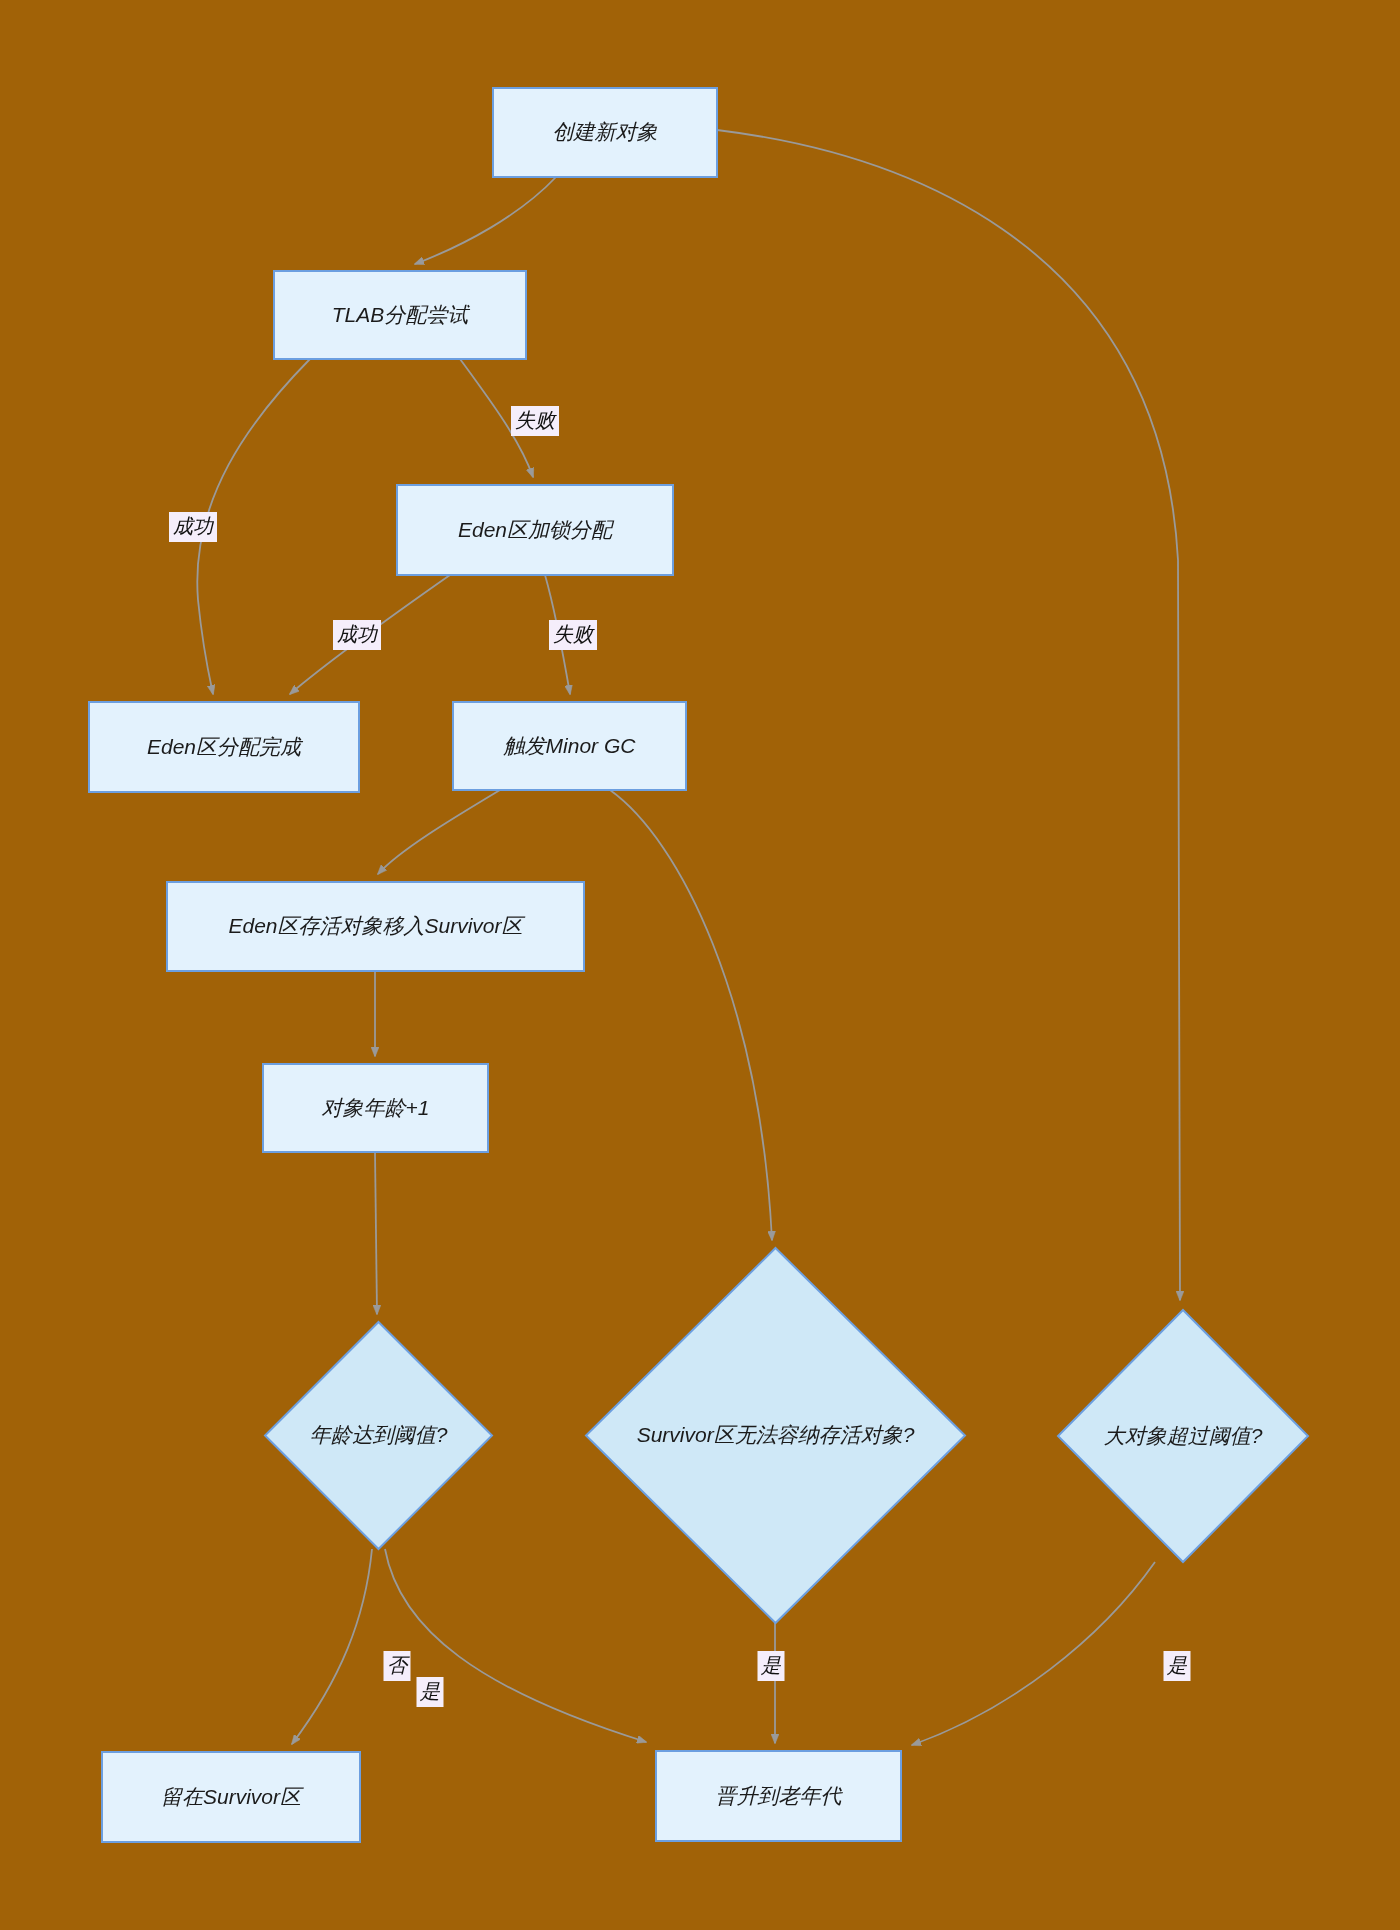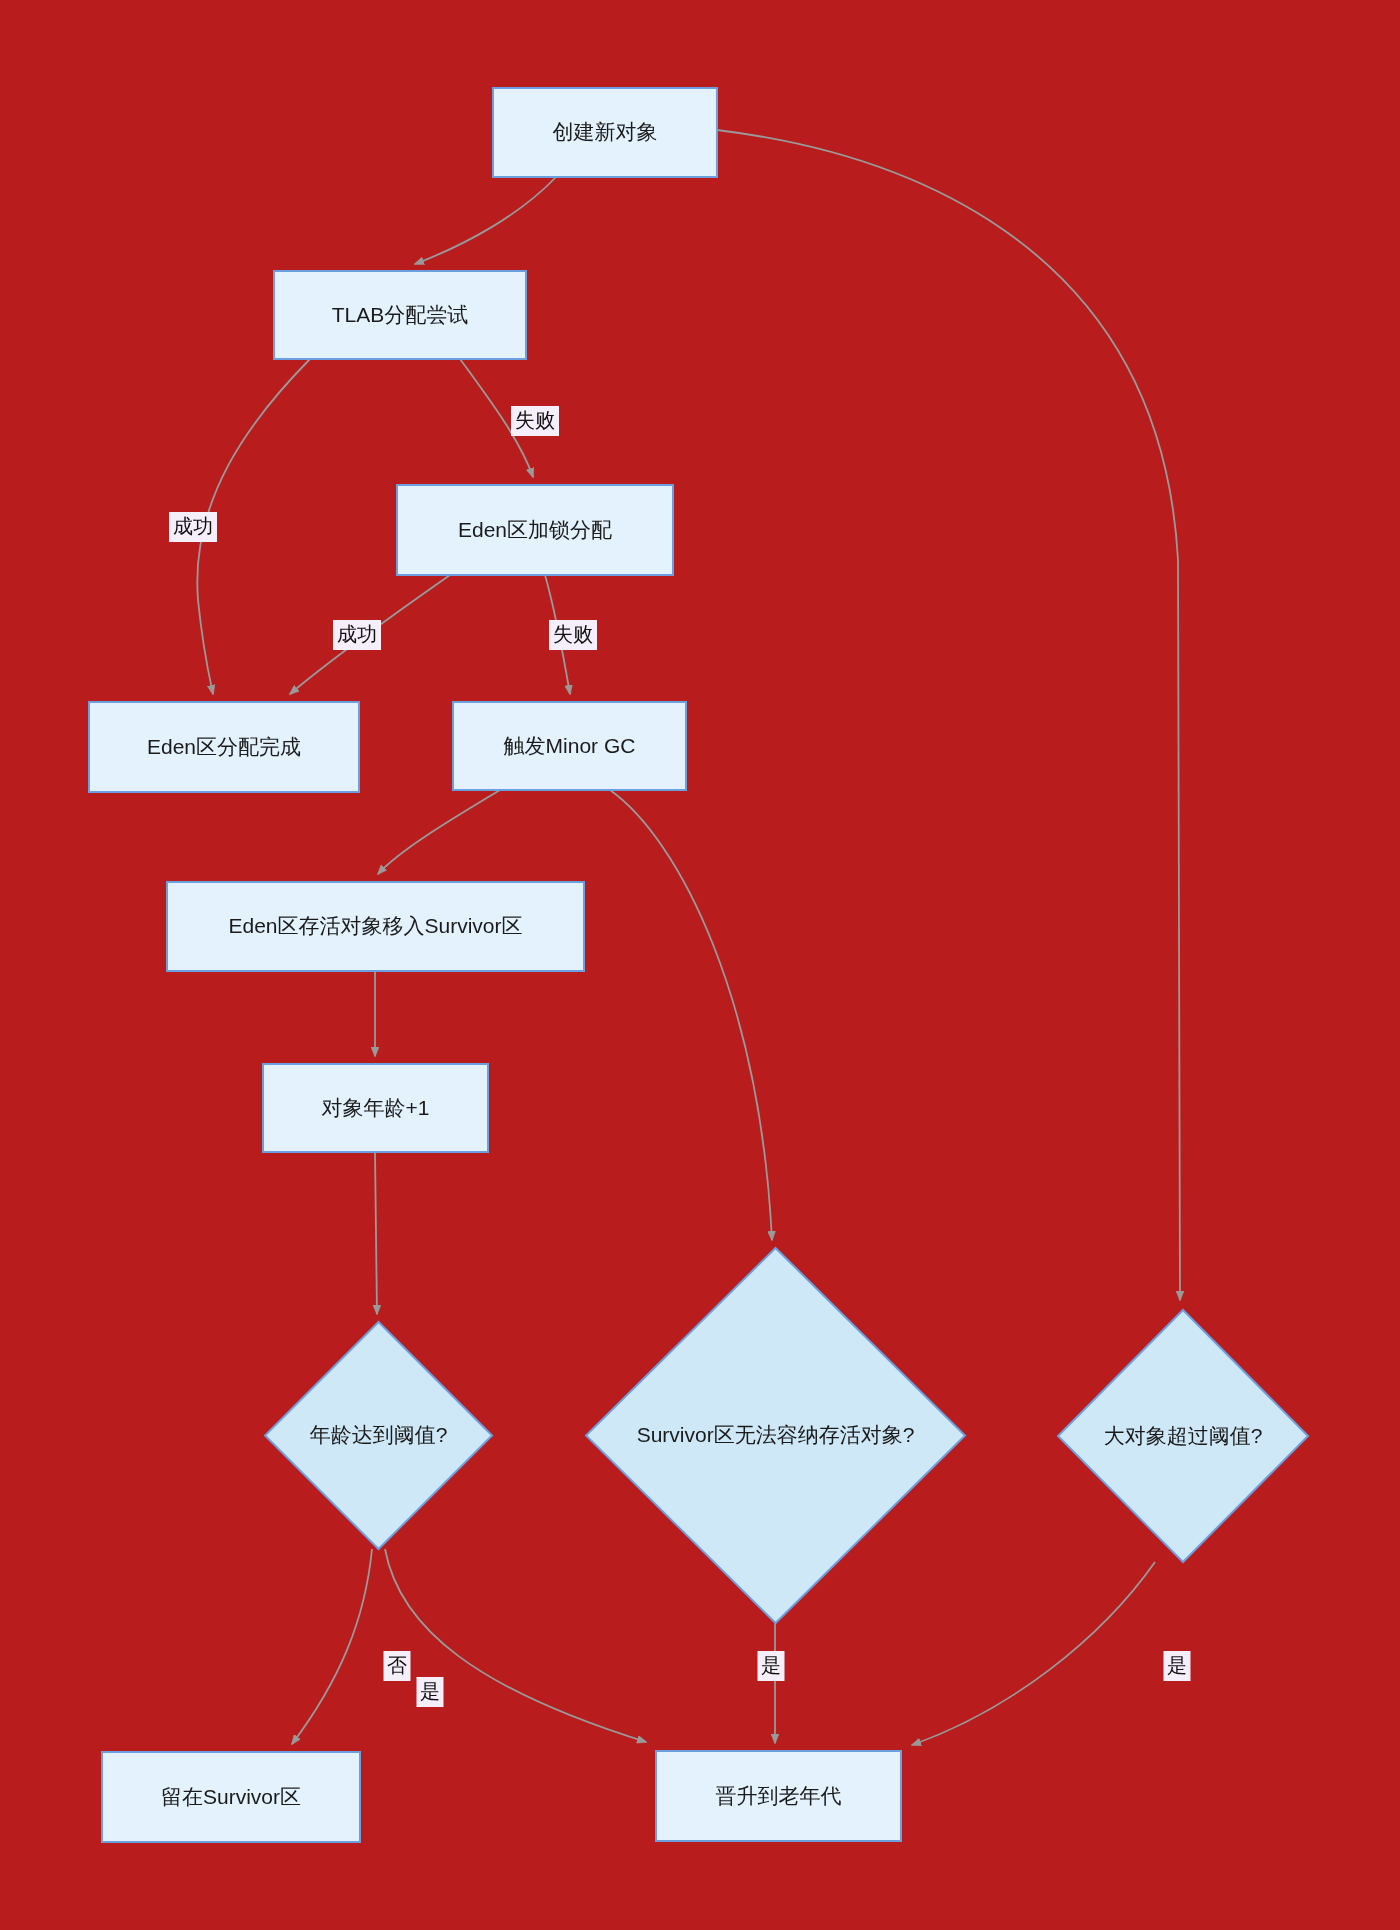--- a/index.html
+++ b/index.html
@@ -10,21 +10,22 @@
   body {
     width: 1400px;
     height: 1930px;
     font-family: "Liberation Sans", "DejaVu Sans", sans-serif;
     overflow: hidden;
   }
   #diagram-root {
     position: relative;
     width: 1400px;
     height: 1930px;
-    background: #b91c1c;
+    background: #a16207;
+    font-style: italic;
   }
   svg#flow-svg {
     position: absolute;
     top: 0;
     left: 0;
     width: 1400px;
     height: 1930px;
   }
   .node-rect {
     fill: #e3f2fd;

